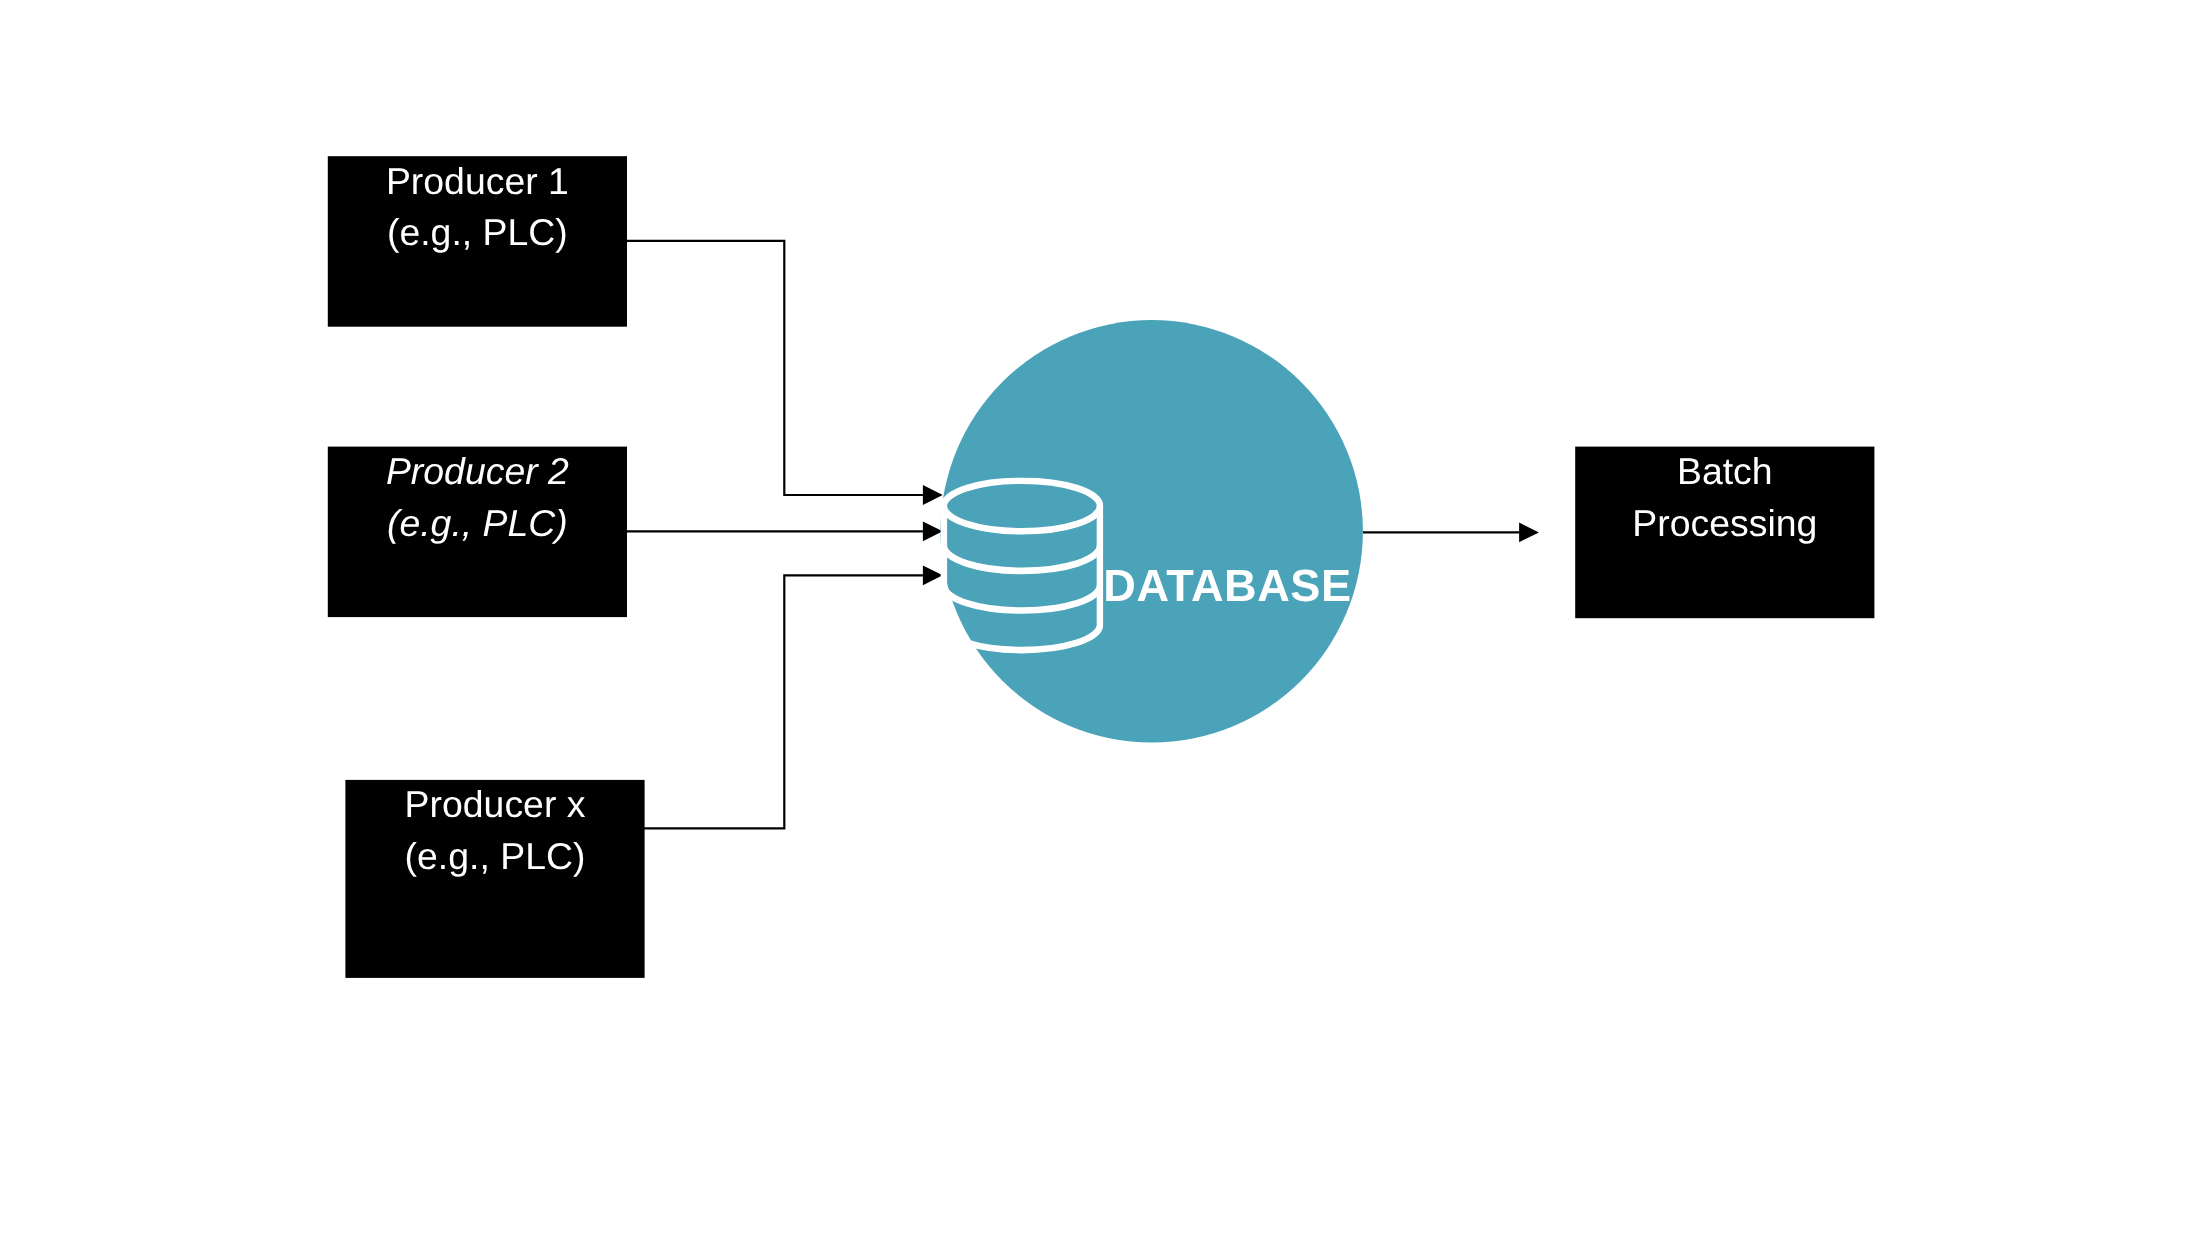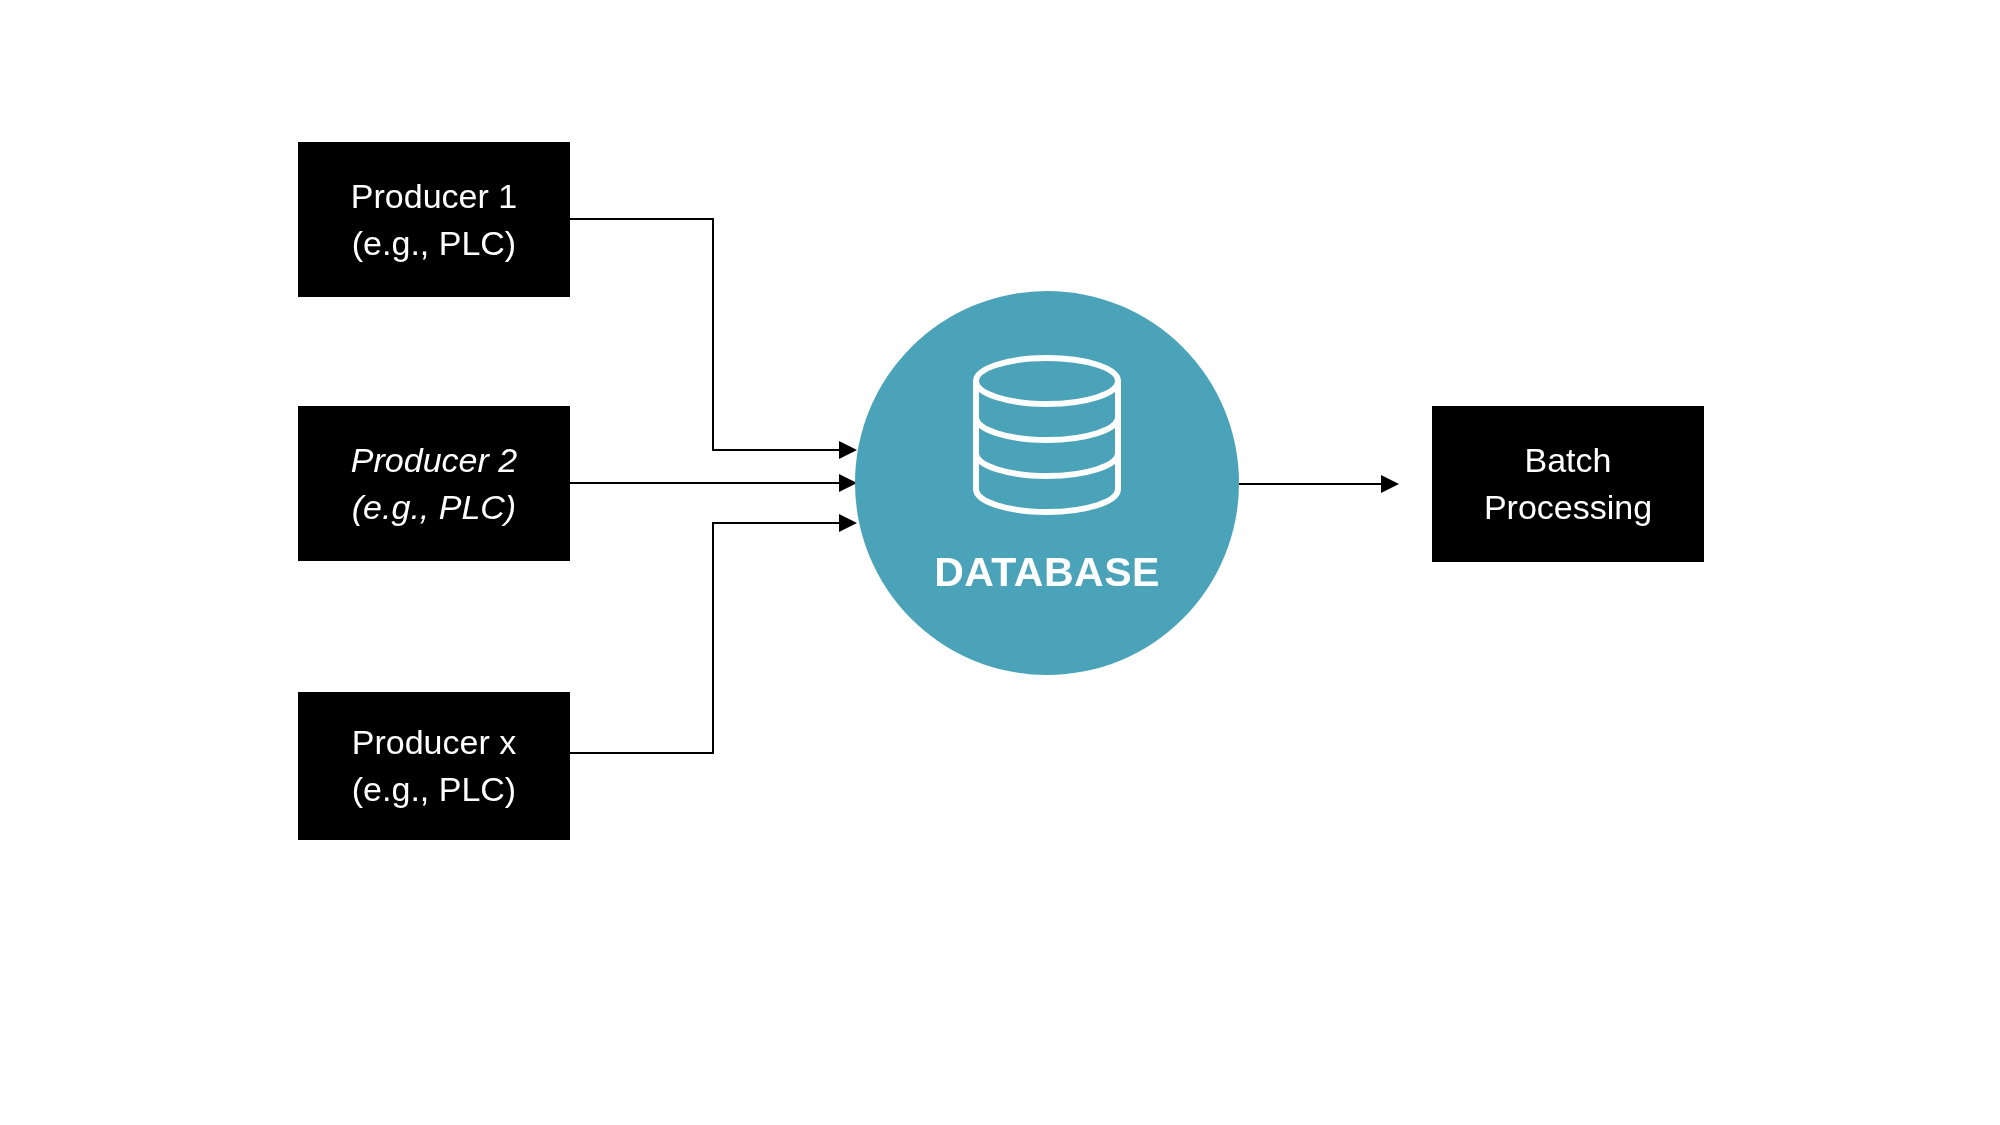--- a/index.html
+++ b/index.html
@@ -12,34 +12,34 @@
   }
   *{margin:0;padding:0;box-sizing:border-box;}
   html,body{width:2000px;height:1125px;background:var(--background);
     font-family:"Liberation Sans", sans-serif;}
   .canvas{position:relative;width:2000px;height:1125px;background:var(--background);overflow:hidden;}
 
   .node{
     position:absolute;
     background:var(--node-fill);
     color:var(--node-text);
-    display:flex;flex-direction:column;align-items:center;justify-content:center;
+    display:flex;flex-direction:column;align-items:center;
     text-align:center;
     font-size:34px;line-height:47px;
   }
   .producer{left:298px;width:272px;height:155px;}
   .producer-1{top:142px;}
   .producer-2{top:406px;font-style:italic;}
-  .producer-x{top:692px;height:148px;}
+  .producer-x{top:709px;height:180px;margin-left:16px;}
   .batch{left:1432px;top:406px;width:272px;height:156px;}
 
   .db-circle{
     position:absolute;left:855px;top:291px;width:384px;height:384px;
     background:var(--database-fill);border-radius:50%;
-    display:flex;flex-direction:column;align-items:center;
+    display:flex;flex-direction:row;align-items:center;
     padding-top:64px;
   }
   .db-icon{flex:0 0 auto;}
   .db-label{
     margin-top:34px;
     color:var(--database-text);
     font-size:41px;font-weight:bold;letter-spacing:0.5px;line-height:1;
   }
 
   .connector-layer{position:absolute;left:0;top:0;width:2000px;height:1125px;}

